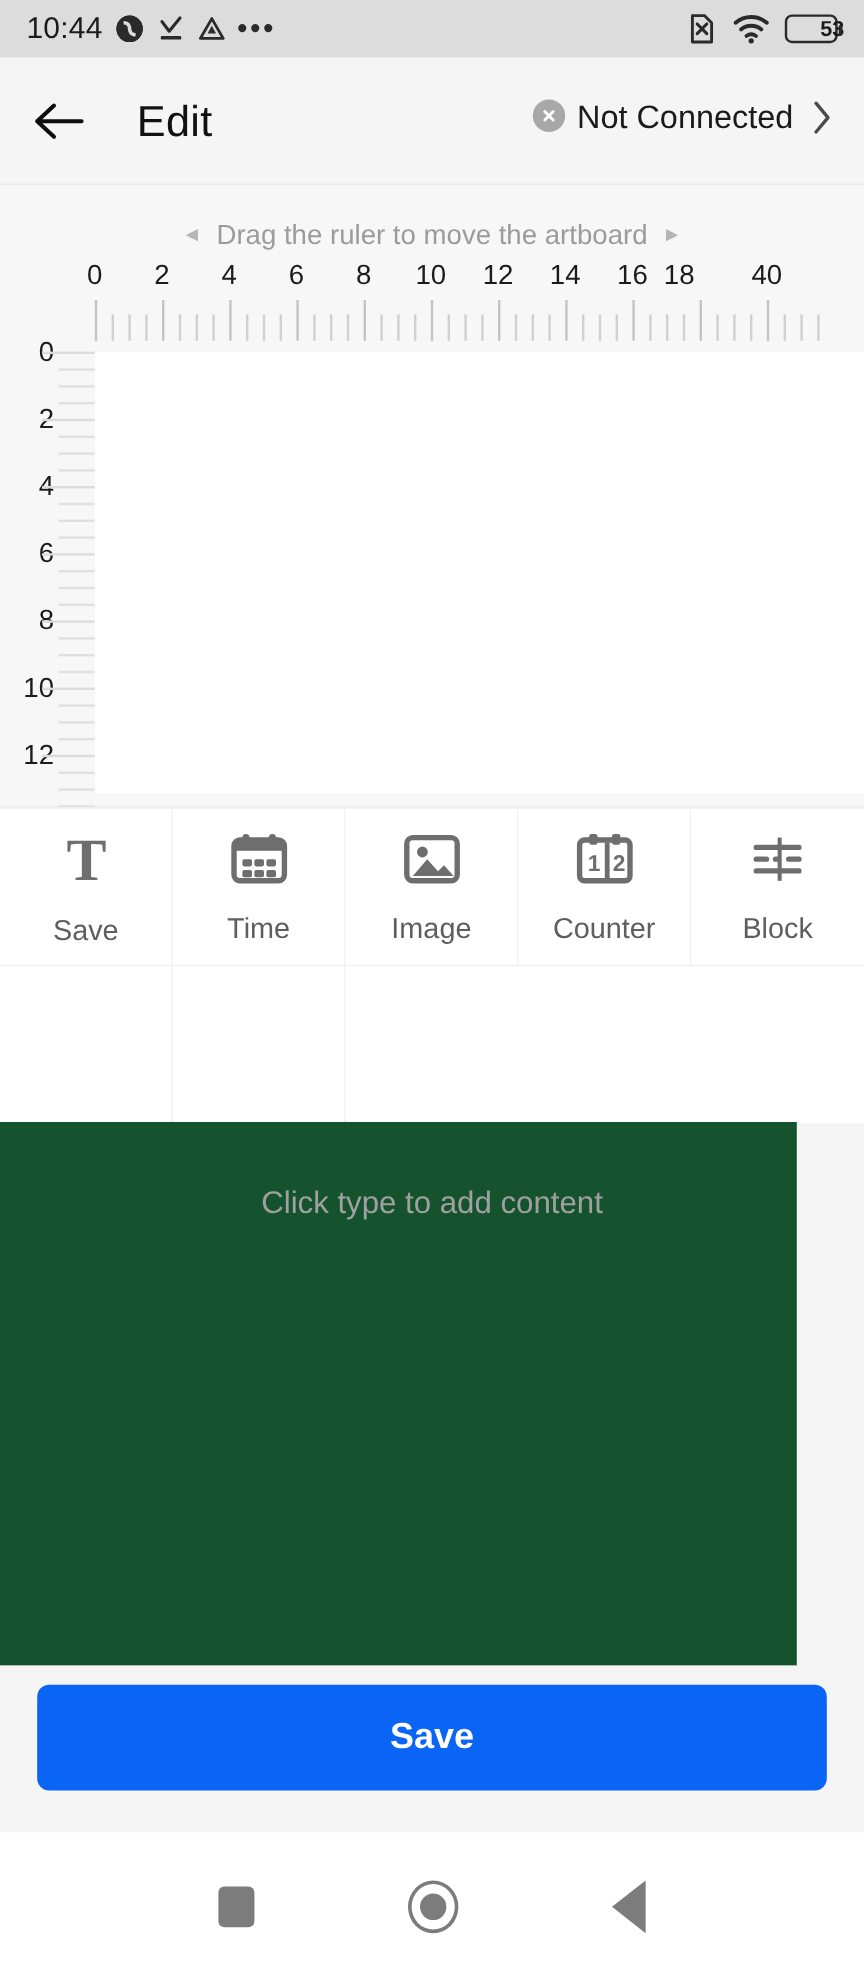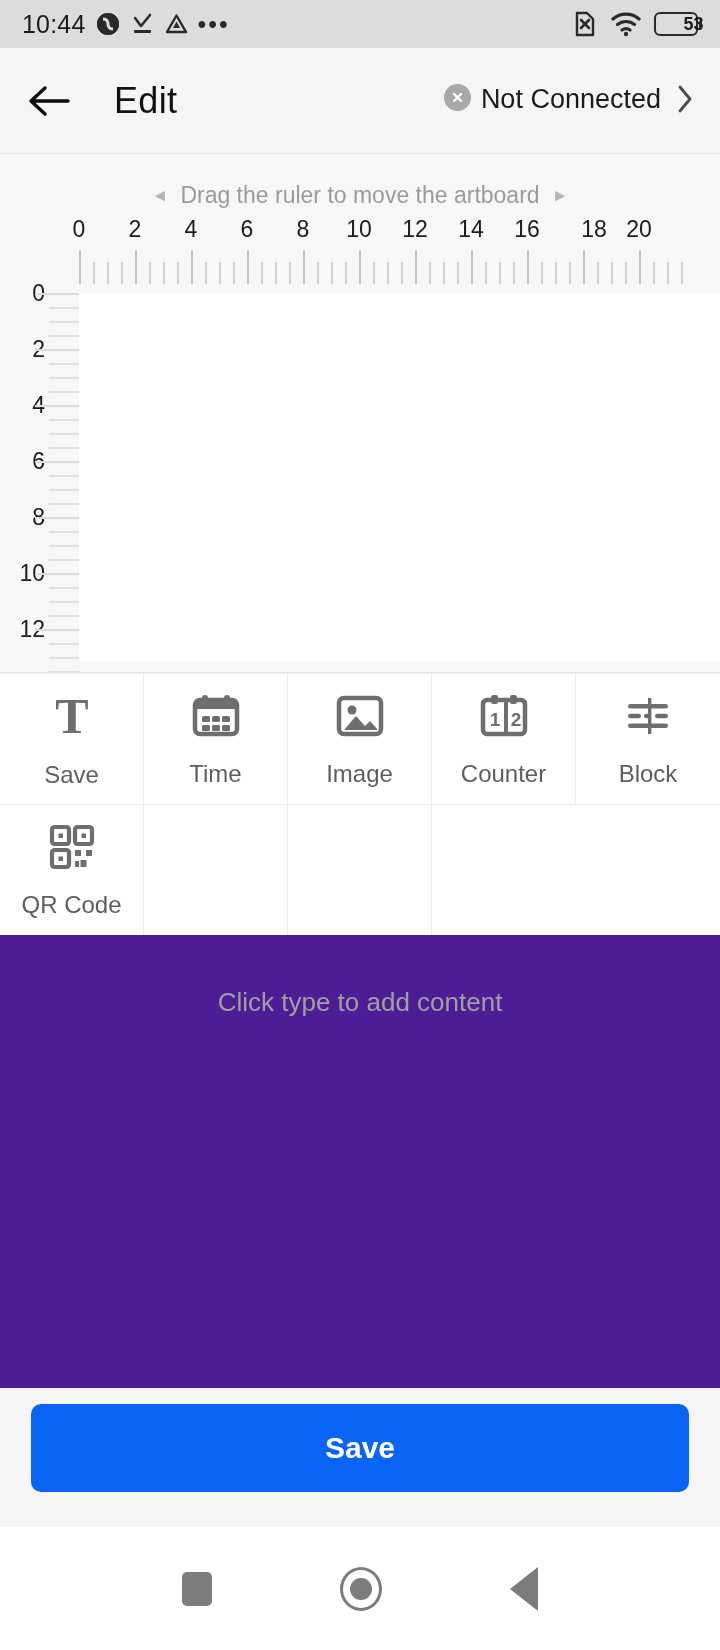--- a/index.html
+++ b/index.html
@@ -91,22 +91,22 @@
     height: 131px; background: #fff;
     border-right: 1px solid #eeeeee; border-bottom: 1px solid #eeeeee;
     display: flex; flex-direction: column; align-items: center; justify-content: center; gap: 14px;
   }
   .tool:nth-child(5n) { border-right: none; text-align: right; }
   .tool-label { font-size: 24px; color: #5e5e5e; }
   .tool.empty { pointer-events: none; }
 
   
   .content-area {
-    position: absolute; top: 935px; left: 0; width: 720px; height: 453px;
-    background: #4c1d95;
+    position: absolute; top: 935px; left: 0; width: 664px; height: 453px;
+    background: #14532d;
   }
   .placeholder {
     position: absolute; top: 52px; width: 720px; text-align: center;
     font-size: 26px; color: #a0a0a0;
   }
 
   
   .save-wrap {
     position: absolute; top: 1388px; left: 0; width: 720px; height: 120px; background: #f5f5f5;
   }
@@ -253,26 +253,26 @@
         <div class="hnum" style="left: 471px;">14</div>
         <div class="htick major" style="left: 471px;"></div>
         <div class="htick minor" style="left: 485px;"></div>
         <div class="htick minor" style="left: 499px;"></div>
         <div class="htick minor" style="left: 513px;"></div>
         <div class="hnum" style="left: 527px;">16</div>
         <div class="htick major" style="left: 527px;"></div>
         <div class="htick minor" style="left: 541px;"></div>
         <div class="htick minor" style="left: 555px;"></div>
         <div class="htick minor" style="left: 569px;"></div>
-        <div class="hnum" style="left: 594px; text-align: right;">18</div>
+        <div class="hnum" style="left: 566px; text-align: right;">18</div>
         <div class="htick major" style="left: 583px;"></div>
         <div class="htick minor" style="left: 597px;"></div>
         <div class="htick minor" style="left: 611px;"></div>
         <div class="htick minor" style="left: 625px;"></div>
-        <div class="hnum" style="left: 639px;">20</div>
+        <div class="hnum" style="left: 639px;">40</div>
         <div class="htick major" style="left: 639px;"></div>
         <div class="htick minor" style="left: 653px;"></div>
         <div class="htick minor" style="left: 667px;"></div>
         <div class="htick minor" style="left: 681px;"></div>
       </div>
     <div class="vruler" id="vruler">
         <div class="vnum" style="top: 7px;">0</div>
         <div class="vtick major" style="top: 7px;"></div>
         <div class="vtick minor" style="top: 21px;"></div>
         <div class="vtick minor" style="top: 35px;"></div>
@@ -357,35 +357,20 @@
         <span><svg width="52" height="52" viewBox="0 0 52 52">
             <rect x="26" y="8" width="3.4" height="36" fill="#6e6e6e"></rect>
             <rect x="6" y="14" width="40" height="4.4" rx="2.2" fill="#6e6e6e"></rect>
             <rect x="6" y="23.8" width="13" height="4.4" rx="2.2" fill="#6e6e6e"></rect>
             <rect x="22" y="23.8" width="7" height="4.4" rx="2.2" fill="#6e6e6e"></rect>
             <rect x="33" y="23.8" width="13" height="4.4" rx="2.2" fill="#6e6e6e"></rect>
             <rect x="6" y="33.6" width="40" height="4.4" rx="2.2" fill="#6e6e6e"></rect>
           </svg></span>
         <div class="tool-label">Block</div>
       </div>
-      <div class="tool">
-        <span><svg width="52" height="52" viewBox="0 0 52 52">
-            <rect x="6" y="6" width="17" height="17" rx="2.5" stroke="#6e6e6e" stroke-width="4.2" fill="none"></rect>
-            <rect x="12.5" y="12.5" width="4.5" height="4.5" fill="#6e6e6e"></rect>
-            <rect x="29" y="6" width="17" height="17" rx="2.5" stroke="#6e6e6e" stroke-width="4.2" fill="none"></rect>
-            <rect x="35.5" y="12.5" width="4.5" height="4.5" fill="#6e6e6e"></rect>
-            <rect x="6" y="29" width="17" height="17" rx="2.5" stroke="#6e6e6e" stroke-width="4.2" fill="none"></rect>
-            <rect x="12.5" y="35.5" width="4.5" height="4.5" fill="#6e6e6e"></rect>
-            <rect x="29" y="29" width="6" height="6" fill="#6e6e6e"></rect>
-            <rect x="40" y="29" width="6" height="6" fill="#6e6e6e"></rect>
-            <rect x="34.5" y="39" width="6" height="7" fill="#6e6e6e"></rect>
-            <rect x="29" y="40" width="4" height="6" fill="#6e6e6e"></rect>
-          </svg></span>
-        <div class="tool-label">QR Code</div>
-      </div>
       <div class="tool empty"></div>
       <div class="tool empty"></div>
     </div>
 
   <div class="content-area">
     <div class="placeholder">Click type to add content</div>
   </div>
 
   <div class="save-wrap">
     <button class="save-btn">Save</button>

